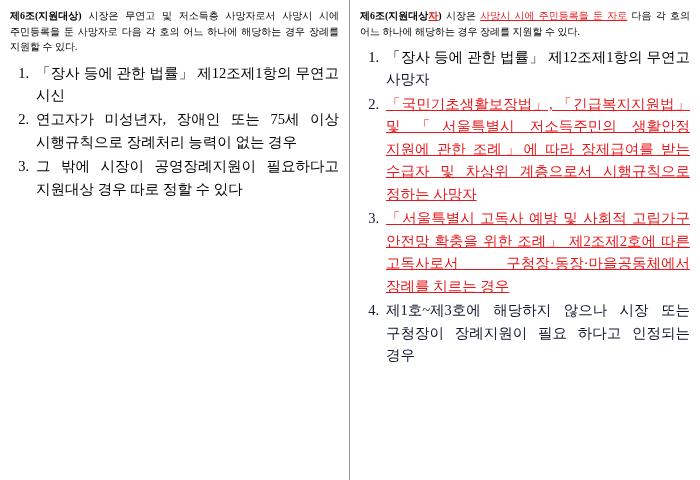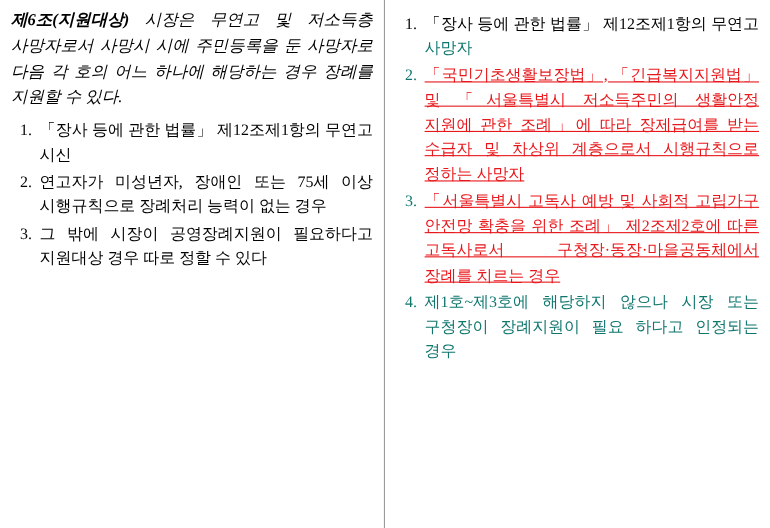--- a/index.html
+++ b/index.html
@@ -28,27 +28,26 @@
     overflow: hidden;
   }
   .col-left {
     width: 350px;
     border-right: 1px solid #9a9a9a;
   }
   .col-right {
     width: 350px;
   }
   .para {
-    font-size: 15px;
+    font-size: 10px;
     line-height: 1.55;
     text-align: justify;
     text-justify: inter-ideograph;
     margin: 0 0 4px 0;
     word-break: keep-all;
-    font-style: italic;
   }
   .heading-line {
     text-indent: 0;
   }
   .art-label {
     font-weight: bold;
   }
   .list {
     margin: 0;
     padding: 0;
@@ -68,21 +67,21 @@
     padding-right: 7px;
     box-sizing: border-box;
   }
   .li .body {
     flex: 1;
     text-align: justify;
     text-justify: inter-ideograph;
     word-break: keep-all;
   }
   .red {
-    color: #0f766e;
+    color: #0f172a;
   }
   .red-u {
     color: #e8171b;
     text-decoration: underline;
     text-decoration-color: #e8171b;
   }
   .spacer-xs { height: 3px; }
 </style>
 </head>
 <body>
@@ -107,20 +106,21 @@
       <li class="li">
         <span class="num">3.</span>
         <span class="body">그 밖에 시장이 공영장례지원이 필요하다고 지원대상 경우 따로 정할 수 있다</span>
       </li>
     </ul>
 
   </div>
 
   <div class="col col-right">
 
+    <p class="para heading-line"><span class="art-label">제6조(지원대상</span><span class="art-label red-u">자</span><span class="art-label">)</span><span> 시장은 </span><span class="red-u">사망시 시에 주민등록을 둔 자로</span><span> 다음 각 호의 어느 하나에 해당하는 경우 장례를 지원할 수 있다.</span></p>
 
     <div class="spacer-xs"></div>
 
     <ul class="list">
 
       <li class="li">
         <span class="num">1.</span>
         <span class="body"><span>「장사 등에 관한 법률」 제12조제1항의 무연고 </span><span class="red">사망자</span></span>
       </li>
 

